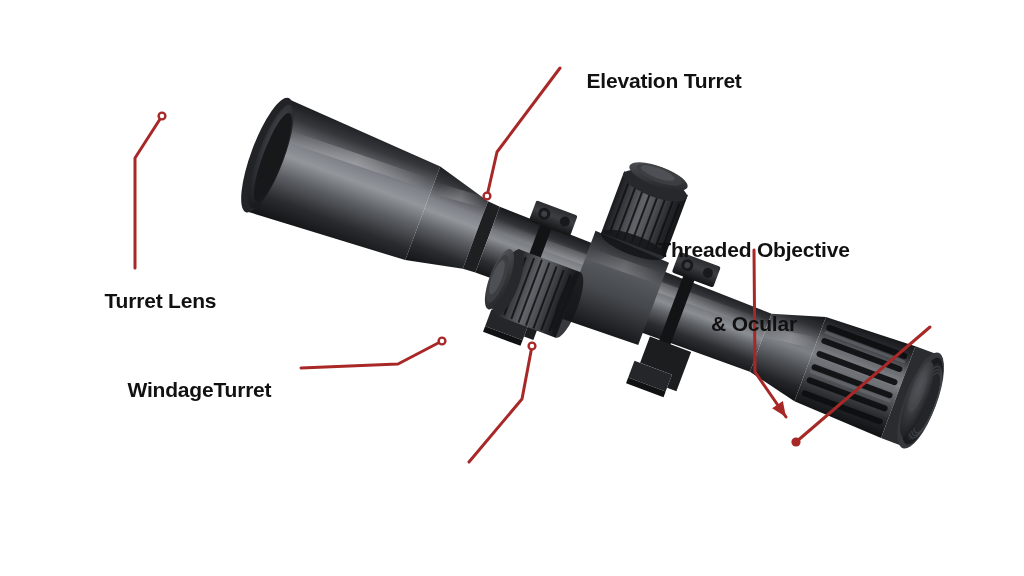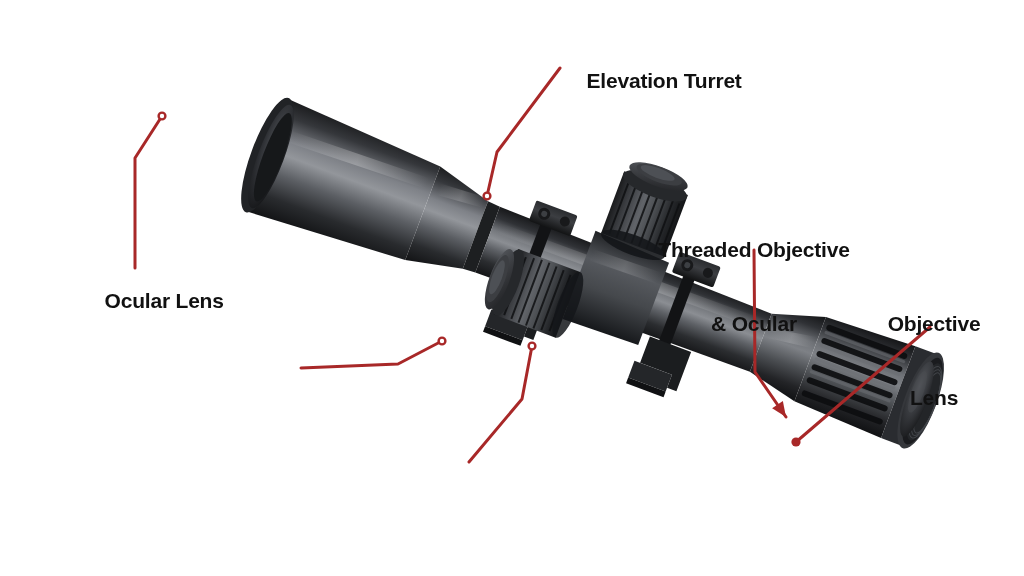--- a/index.html
+++ b/index.html
@@ -271,32 +271,31 @@
         <polyline points="796,442 930,327"></polyline>
         <circle cx="796" cy="442" r="4.6" fill="#a82828" stroke="none"></circle>
         <polyline points="442,341 398,364 301,368"></polyline>
         <circle cx="442" cy="341" r="3.4" fill="#ffffff" stroke="#a82828" stroke-width="2.4"></circle>
         <polyline points="532,346 522,399 469,462"></polyline>
         <circle cx="532" cy="346" r="3.4" fill="#ffffff" stroke="#a82828" stroke-width="2.4"></circle>
       </g>
   </svg>
 
   <div class="label" style="left:82px; top:264px;">
-    <span>Ocular Lens</span>
+    <span>Turret Lens</span>
   </div>
 
   <div class="label center" style="left:624px; top:188px; width:260px;">
     <div>Threaded Objective</div>
     <div>&amp; Ocular</div>
   </div>
 
   <div class="label" style="left:564px; top:44px;">
     <span>Elevation Turret</span>
   </div>
 
-  <div class="label center" style="left:854px; top:262px; width:160px;">
-    <div>Objective</div>
-    <div>Lens</div>
+
+  <div class="label" style="left:105px; top:353px;">
+    <span>WindageTurret</span>
   </div>
 
 
-
 </div>
 
 </body></html>

